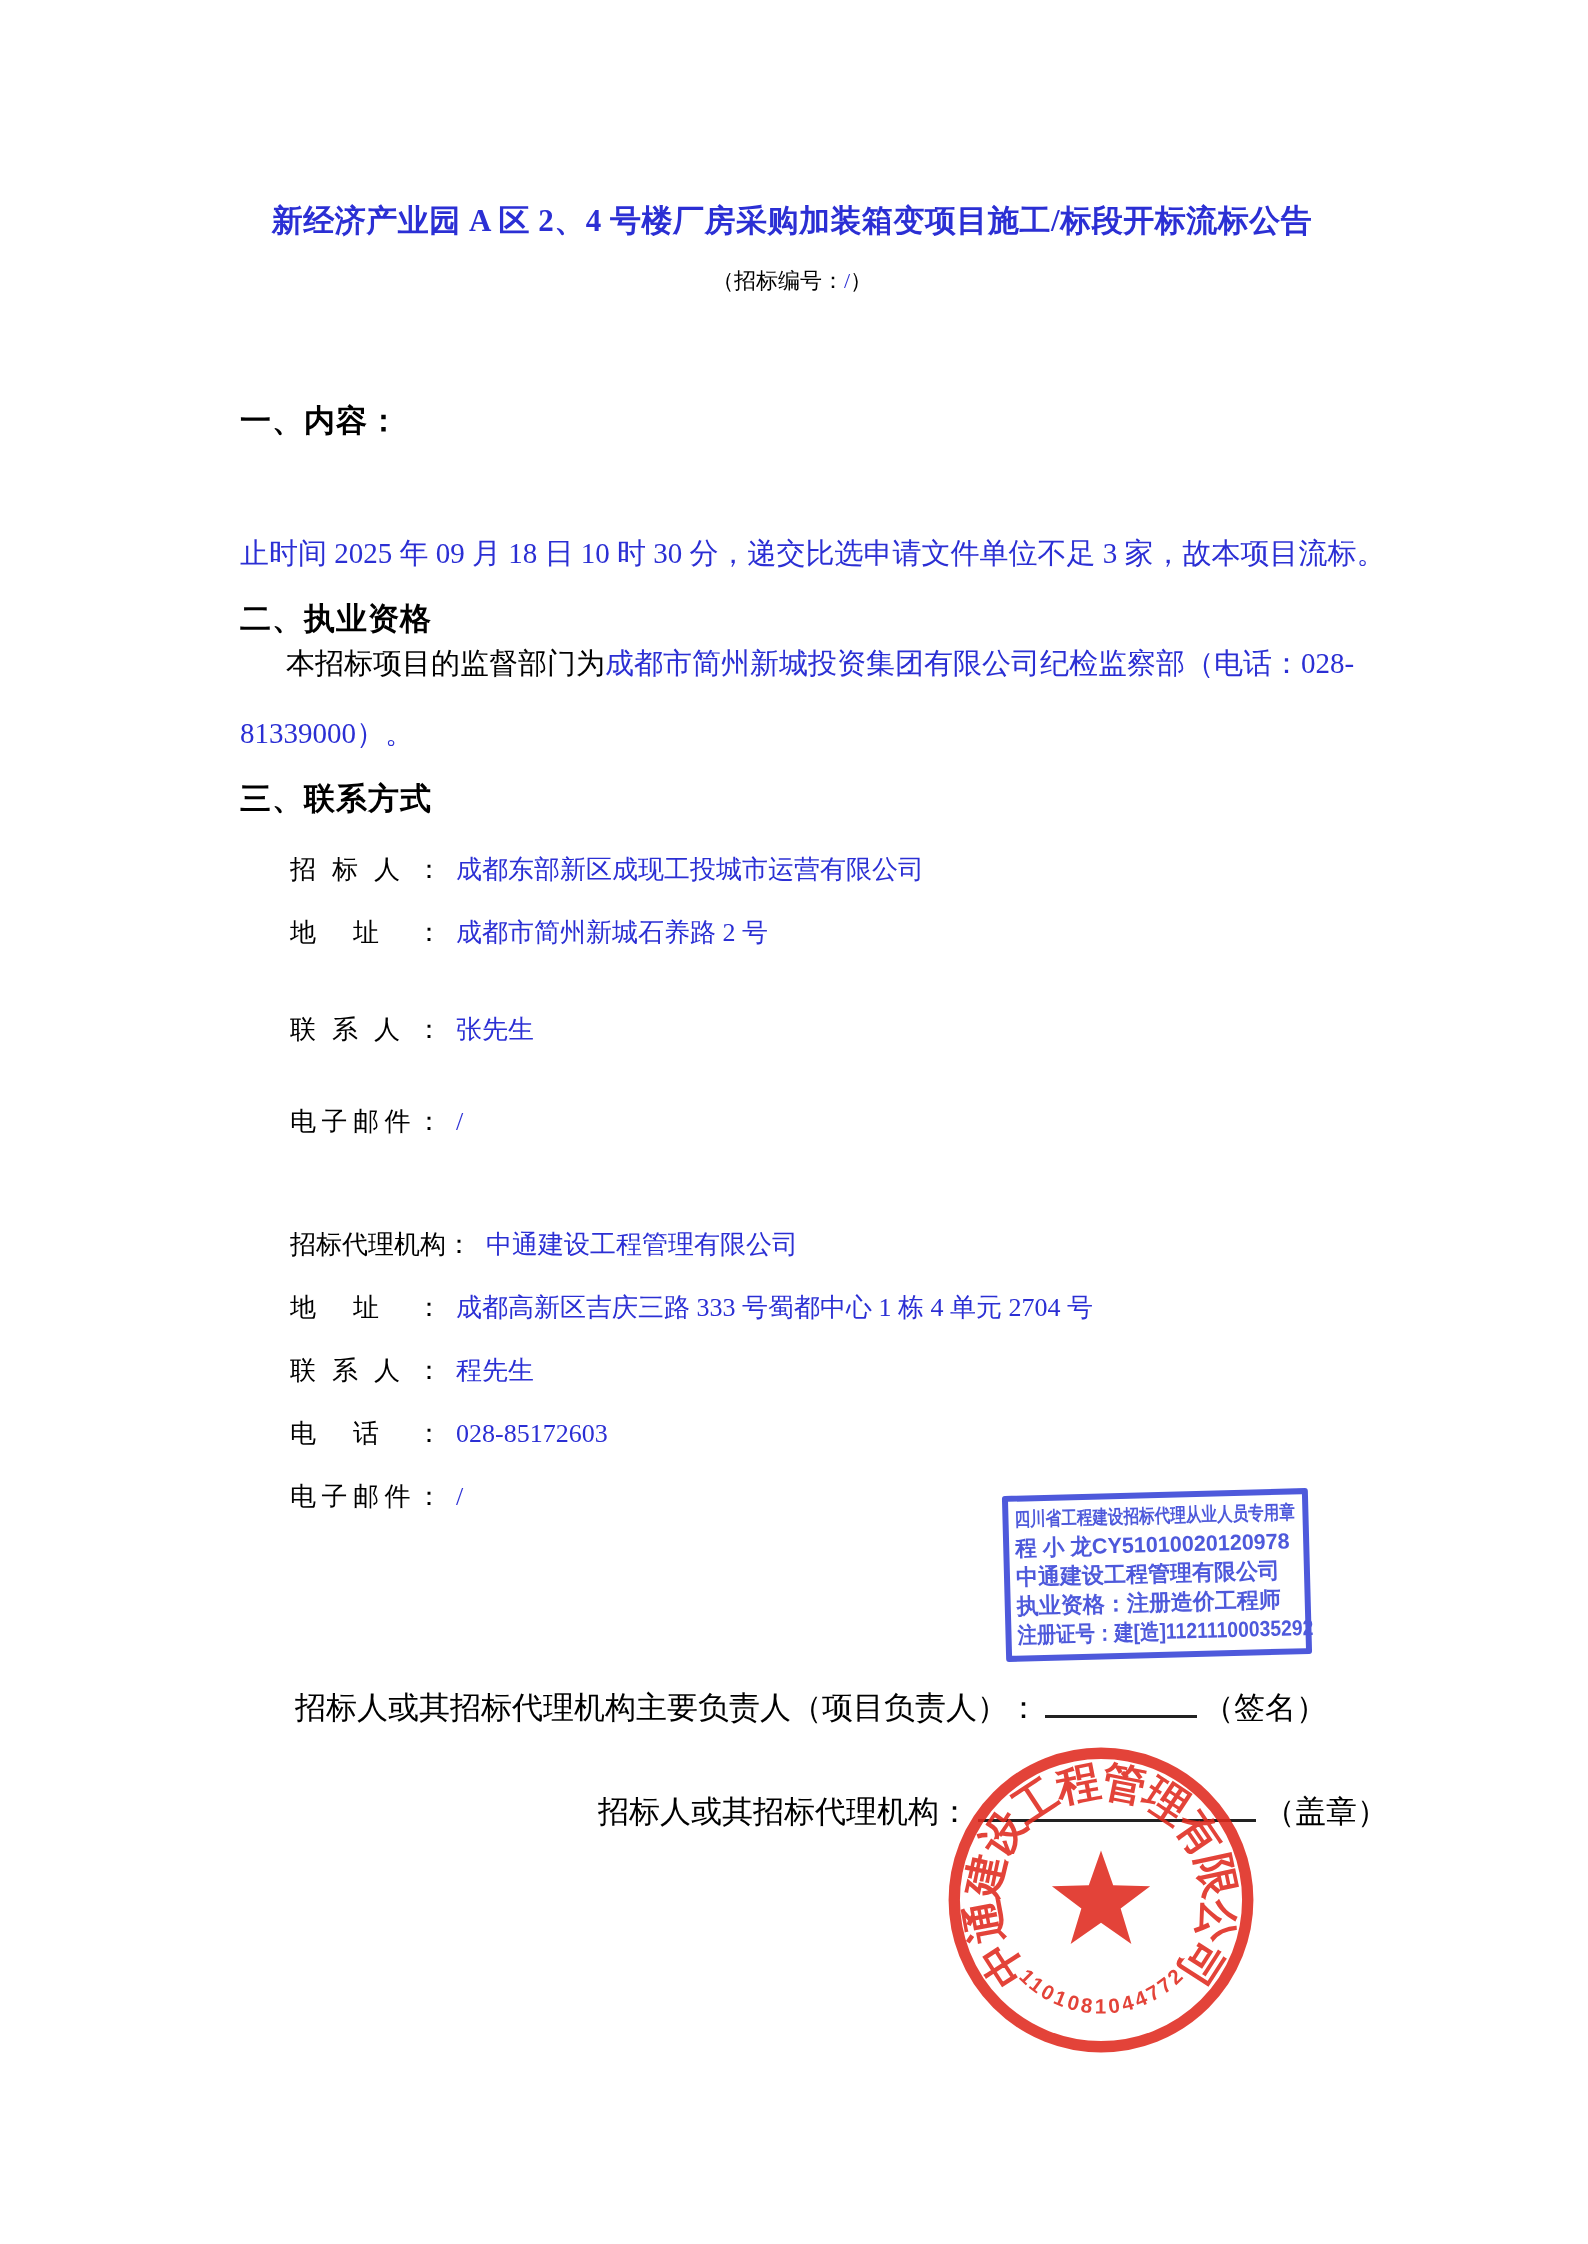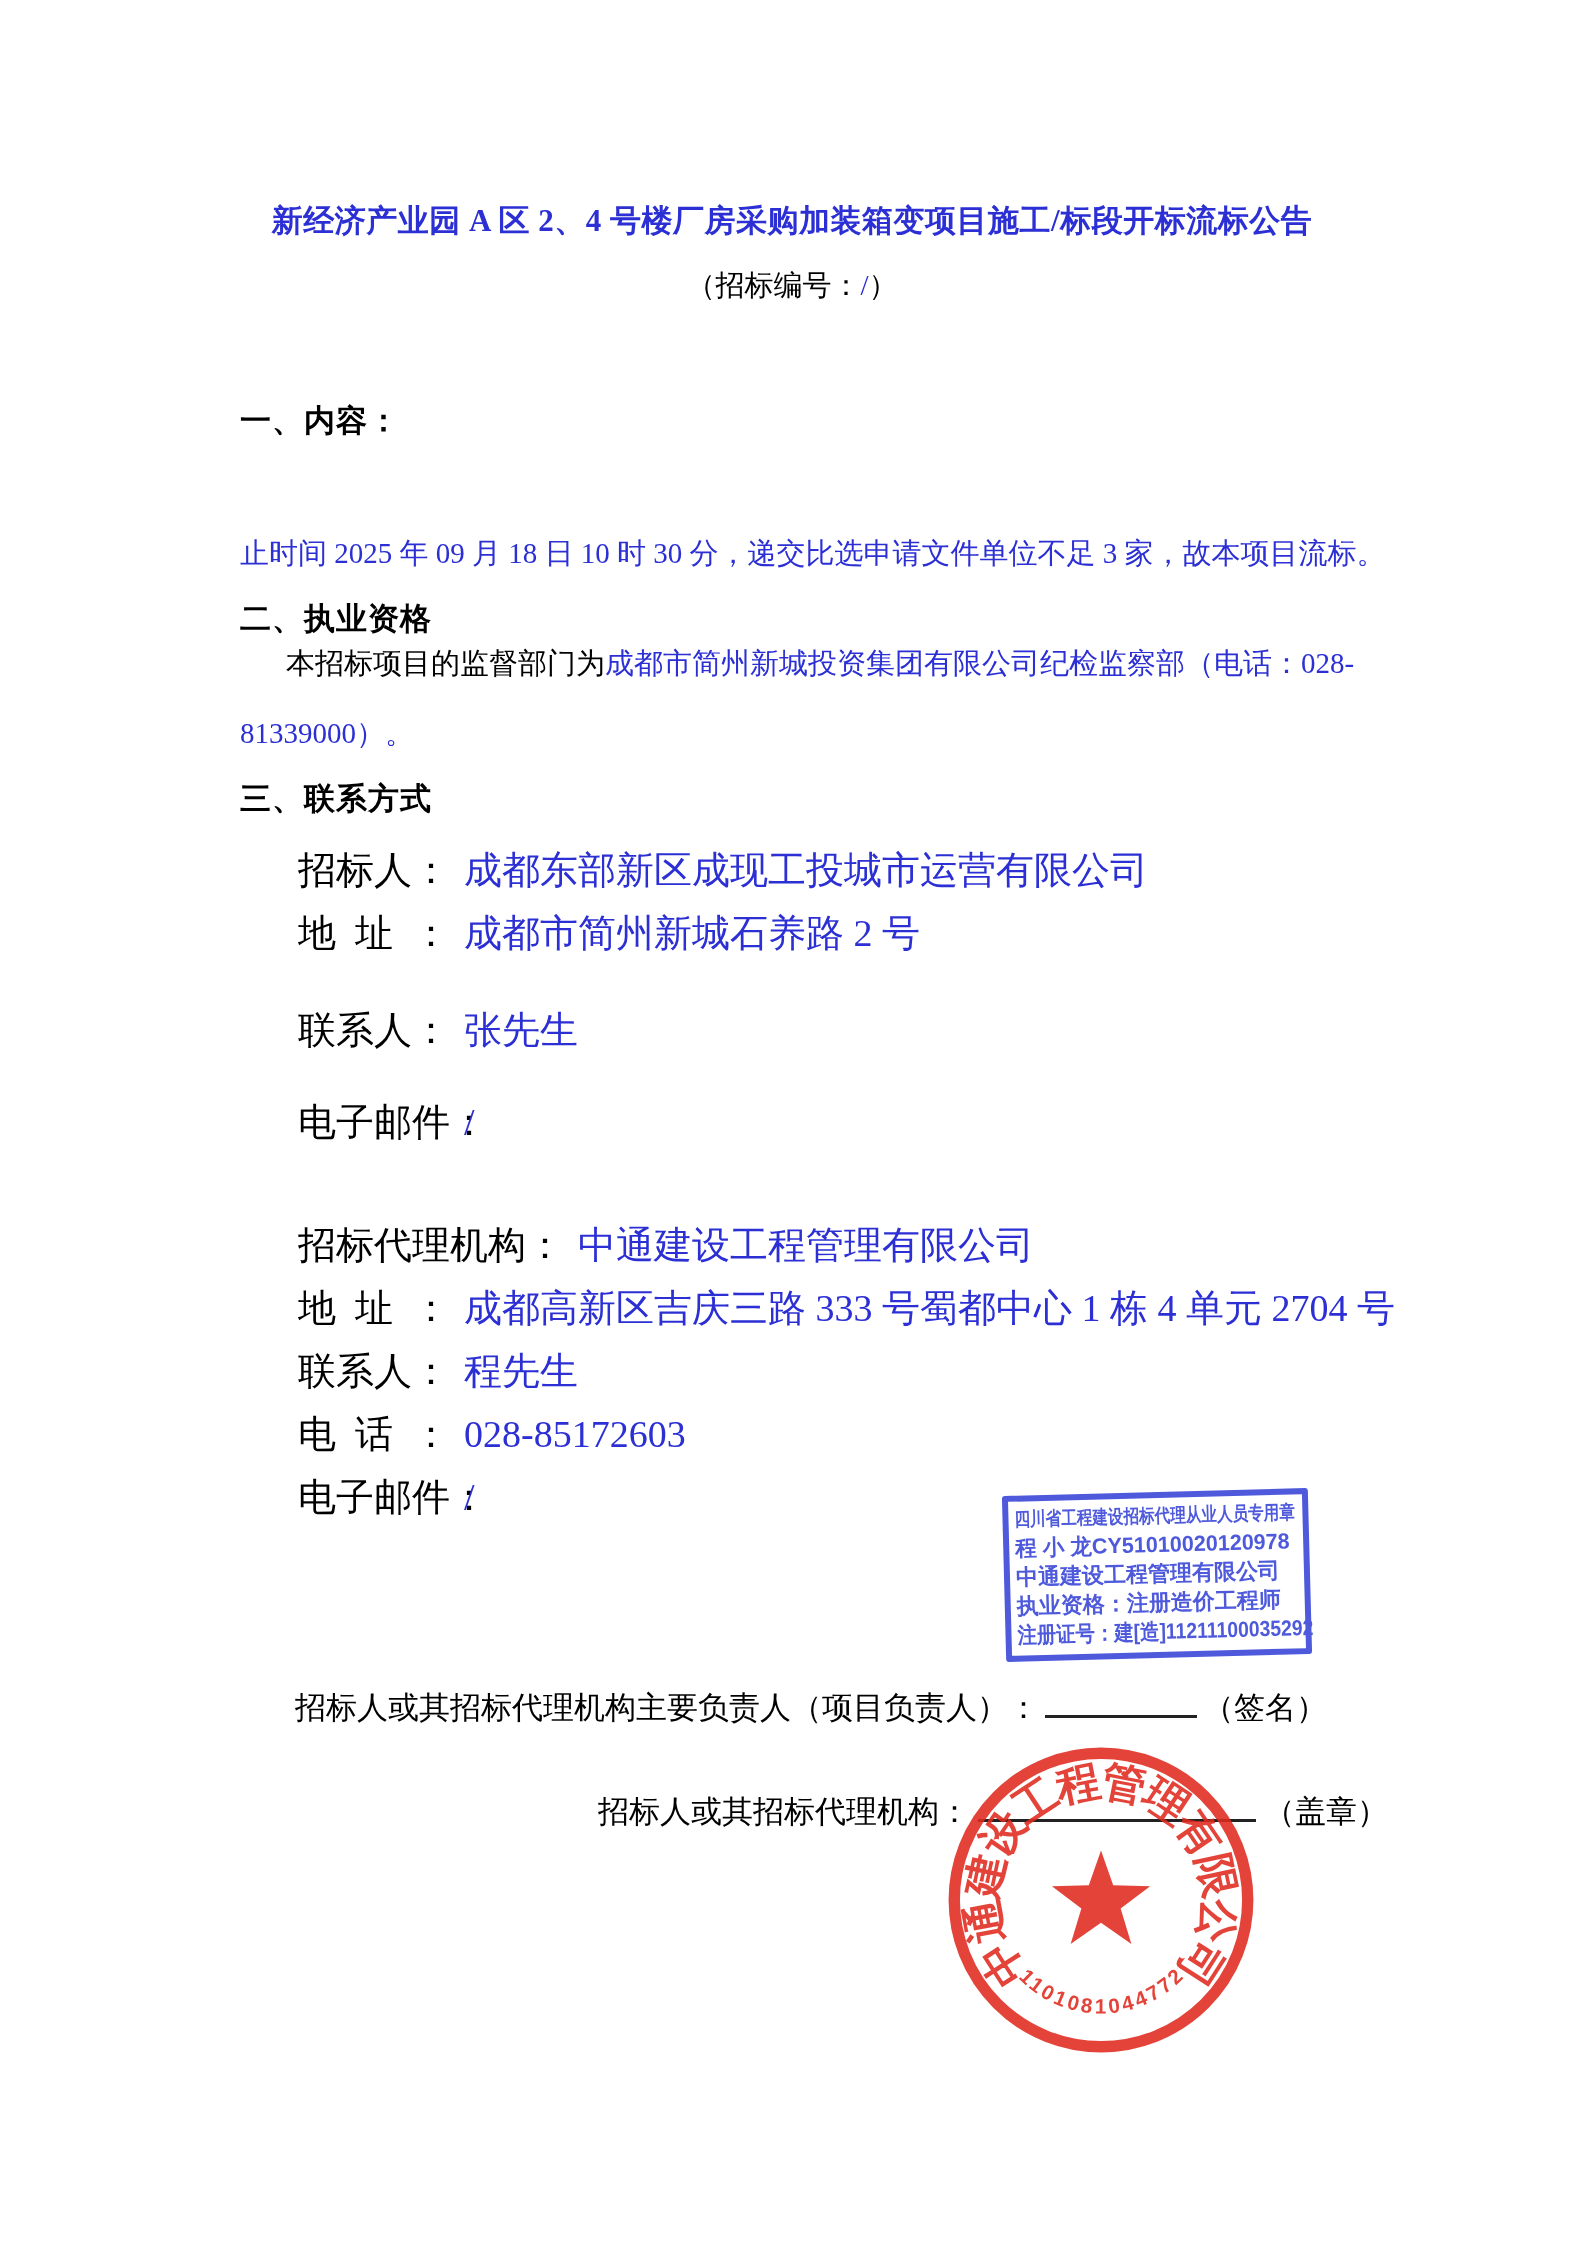--- a/index.html
+++ b/index.html
@@ -14,34 +14,34 @@
   .abs{position:absolute;}
   .blue{color:#2b2fd4;}
   .black{color:#000000;}
   .doc-title{
     left:240px;top:200px;width:1104px;
     text-align:center;font-size:31px;font-weight:bold;
     color:#2b2fd4;letter-spacing:0.5px;white-space:nowrap;
   }
   .doc-subtitle{
     left:240px;top:266px;width:1104px;
-    text-align:center;font-size:29px;white-space:nowrap;
+    text-align:center;font-size:22px;white-space:nowrap;
   }
   .sec-heading{
     left:240px;font-size:31px;font-weight:bold;
     font-family:"Liberation Sans","DejaVu Sans",sans-serif;
     color:#000000;white-space:nowrap;letter-spacing:1px;
   }
   .para{
     left:240px;width:1140px;font-size:29px;line-height:40px;
     white-space:nowrap;
   }
   .indent{padding-left:46px;}
   .row{
-    left:298px;width:1060px;font-size:38px;line-height:40px;white-space:nowrap;
+    left:290px;width:1060px;font-size:26px;line-height:40px;white-space:nowrap;
   }
   .lbl{
     display:inline-block;width:152px;
     text-align:justify;text-align-last:justify;
     color:#000000;vertical-align:baseline;
   }
   .lbl-wide{display:inline-block;width:auto;color:#000000;}
   .val{color:#2b2fd4;margin-left:14px;}
   
   .agent-stamp{

